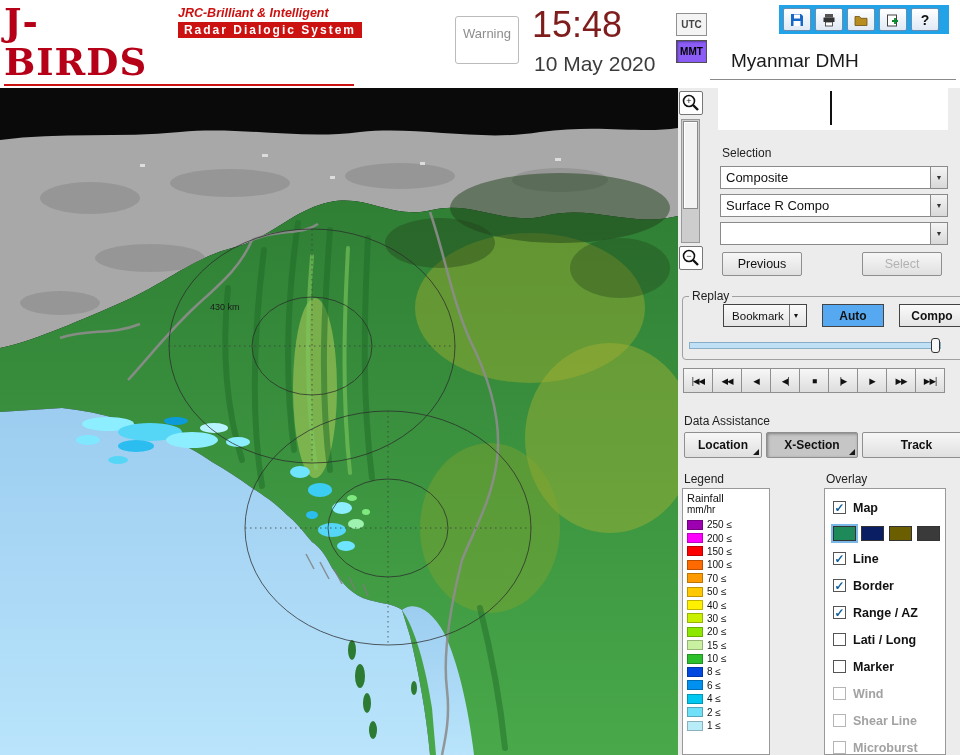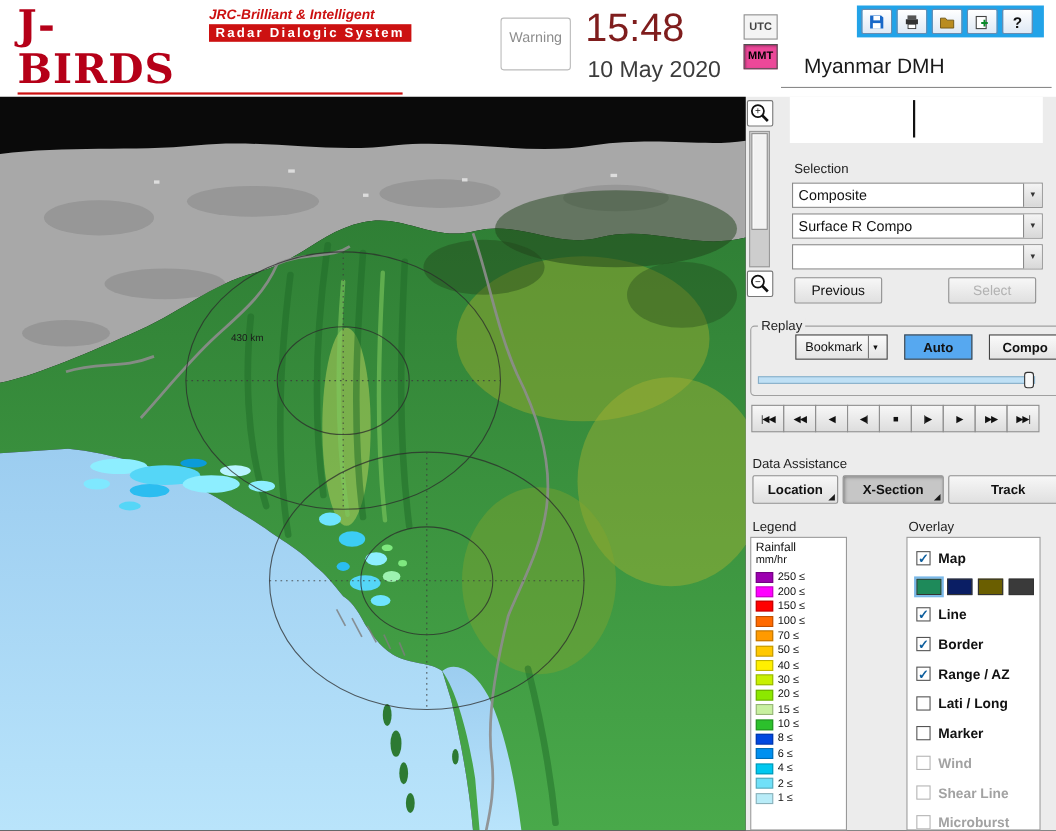--- a/index.html
+++ b/index.html
@@ -1,34 +1,34 @@
 <!DOCTYPE html>
 <html><head>
 <meta charset="utf-8">
 <style>
   * { margin:0; padding:0; box-sizing:border-box; }
   body { font-family:"Liberation Sans",sans-serif; background:#888; }
   .app { position:relative; width:960px; height:755px; background:#fff; overflow:hidden; font-family:"Liberation Sans",sans-serif; }
 
   
   .hdr { position:absolute; left:0; top:0; width:960px; height:88px; background:#fff; }
-  .logo { position:absolute; left:16px; top:2px; width:358px; }
+  .logo { position:absolute; left:4px; top:2px; width:358px; }
   .logo-row { display:flex; align-items:flex-start; }
   .logo-title { font-family:"DejaVu Serif",serif; font-weight:bold; font-size:37px; line-height:40px; color:#b50018; letter-spacing:1px; }
   .logo-tags { display:flex; flex-direction:column; margin-left:8px; margin-top:4px; }
   .tag-top { color:#cc1111; font-size:12.5px; font-weight:bold; font-style:italic; white-space:nowrap; }
   .tag-bot { background:#cc1111; color:#fff; font-size:12px; font-weight:bold; padding:1px 6px; margin-top:2px; letter-spacing:2px; white-space:nowrap; }
   .logo-rule { height:2px; background:#cc1111; margin-top:2px; width:350px; }
   .eagle { width:340px; height:38px; display:block; margin-top:1px; }
   .warn-btn { position:absolute; left:455px; top:16px; width:64px; height:48px; background:#fff; border:1px solid #bbb; border-radius:3px; color:#8d8d8d; font-size:13px; display:flex; justify-content:center; align-items:flex-start; padding-top:9px; font-family:inherit; }
   .clock-time { position:absolute; left:532px; top:4px; font-size:36px; color:#7f1d1d; }
   .clock-date { position:absolute; left:534px; top:52px; font-size:21px; color:#3c3c3c; }
   .tz { position:absolute; left:676px; width:31px; height:23px; font-size:10px; font-weight:bold; border:1px solid #909090; background:#f4f4f4; color:#444; font-family:inherit; padding:0; }
   .tz-utc { top:13px; }
-  .tz-mmt { top:40px; background:#ec4899; border-color:#505050; color:#000; box-shadow:inset 1px 1px 2px rgba(0,0,0,.35); }
+  .tz-mmt { top:40px; background:#8b5cf6; border-color:#505050; color:#000; box-shadow:inset 1px 1px 2px rgba(0,0,0,.35); }
   .iconbar { position:absolute; left:779px; top:5px; width:170px; height:29px; background:#22a3e8; display:flex; align-items:center; gap:4px; padding:0 4px; }
   .tool-btn { width:28px; height:23px; background:linear-gradient(#ffffff,#dfe9f5); border:1px solid #6a8cb0; border-radius:2px; display:flex; align-items:center; justify-content:center; padding:0; }
   .tool-btn .q { font-weight:bold; font-size:14px; color:#111; }
   .station { position:absolute; left:731px; top:50px; font-size:19px; color:#1a1a1a; }
   .station-rule { position:absolute; left:710px; top:79px; width:246px; height:1px; background:#8a8a8a; }
 
   
   .map { position:absolute; left:0; top:88px; width:678px; height:667px; background:#000; }
   .map svg { display:block; }
 

